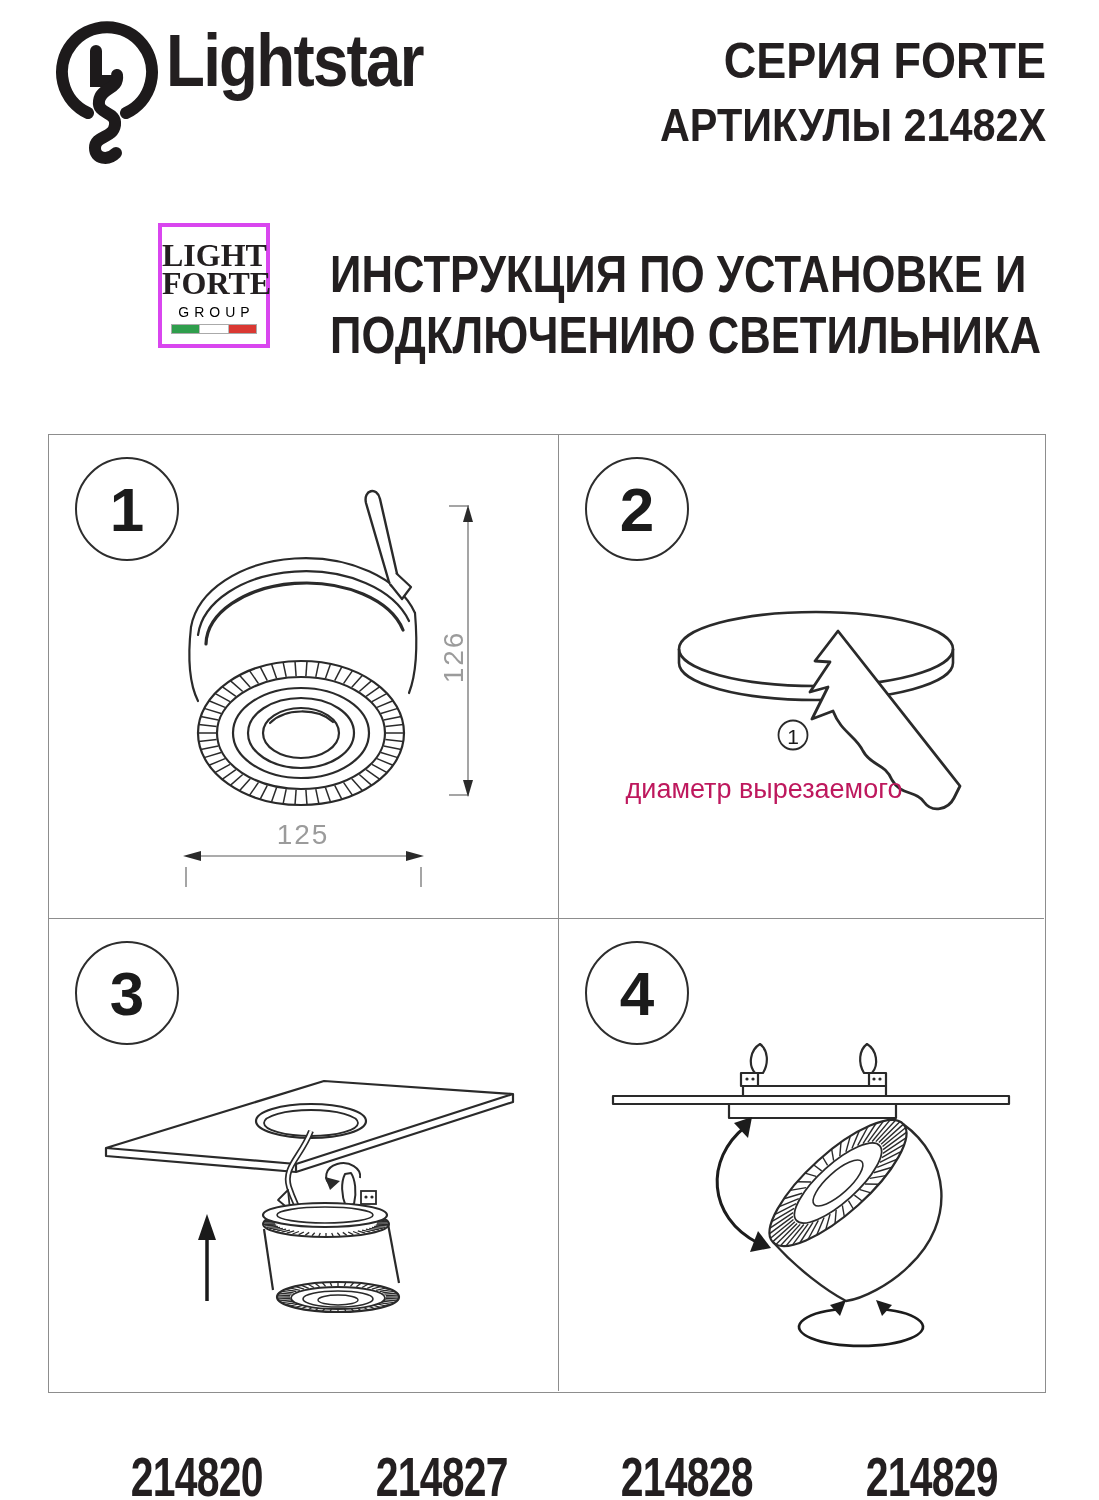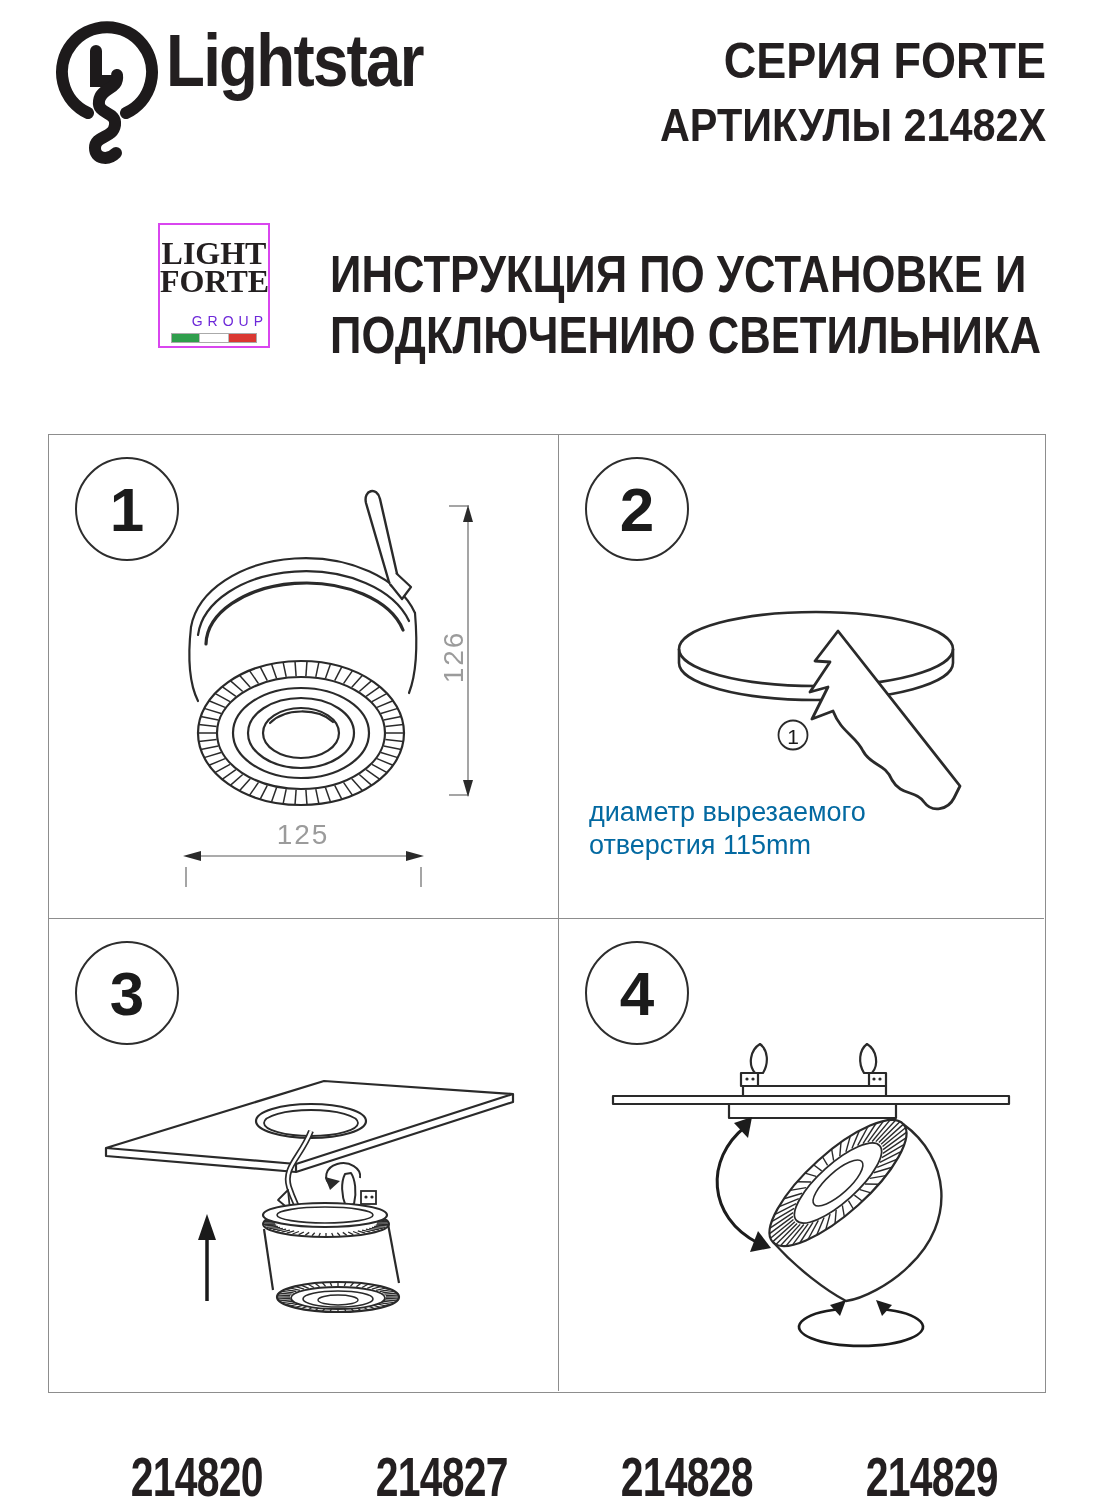--- a/index.html
+++ b/index.html
@@ -7,44 +7,44 @@
        font-family:"Liberation Sans",sans-serif;color:#231f20;overflow:hidden;}
   .abs{position:absolute;}
   
   .wordmark{left:166px;top:18px;font-size:74px;font-weight:bold;letter-spacing:-2px;white-space:nowrap;text-decoration:underline;}
   .cx{display:inline-block;transform-origin:left center;}
   .cxr{display:inline-block;transform-origin:right center;}
   .series-block{right:53px;top:36px;text-align:right;line-height:1;white-space:nowrap;}
   .series-line1{font-size:50px;font-weight:bold;}
   .series-line2{font-size:46px;font-weight:bold;margin-top:16px;}
   
-  .group-box{left:158px;top:223px;width:112px;height:125px;border:2px solid #d946ef;
+  .group-box{left:158px;top:223px;width:112px;height:125px;border:4px solid #d946ef;
              box-sizing:border-box;text-align:center;}
   .group-box .l1{font-family:"Liberation Serif",serif;font-weight:bold;font-size:32px;line-height:28px;margin-top:14px;}
   .group-box .l2{font-family:"Liberation Serif",serif;font-weight:bold;font-size:32px;line-height:28px;}
-  .group-box .l3{font-size:14px;letter-spacing:5px;margin-top:18px;margin-left:5px;color:#6d28d9;text-align:right;}
+  .group-box .l3{font-size:14px;letter-spacing:5px;margin-top:7px;margin-left:5px;color:#000000;}
   .flag{width:84px;height:8px;margin:4px auto 0 auto;display:flex;border:1px solid #aaa;box-sizing:content-box;}
   .flag span{flex:1;height:100%;}
   
   .main-title{left:330px;top:244px;font-size:52px;font-weight:bold;line-height:61px;white-space:nowrap;}
   
   .grid{left:48px;top:434px;width:998px;height:959px;border:1.5px solid #8d8d8d;box-sizing:border-box;}
   .cell{position:absolute;box-sizing:border-box;}
   .cell-1{left:0;top:0;width:510px;height:484px;border-right:1.5px solid #8d8d8d;border-bottom:1.5px solid #8d8d8d;}
   .cell-2{left:510px;top:0;width:485px;height:484px;border-bottom:1.5px solid #8d8d8d;}
   .cell-3{left:0;top:484px;width:510px;height:472px;border-right:1.5px solid #8d8d8d;}
   .cell-4{left:510px;top:484px;width:485px;height:472px;}
   .badge{position:absolute;left:26px;top:22px;width:100px;height:100px;border:2.5px solid #2d2d2d;
          border-radius:50%;display:flex;align-items:center;justify-content:center;
          font-size:62px;font-weight:bold;color:#1b1b1b;background:#fff;}
   .cell svg{position:absolute;left:0;top:0;}
   svg text{font-family:"Liberation Sans",sans-serif;}
   .dim-text{fill:#9b9b9b;font-size:28px;letter-spacing:2px;}
-  .caption{position:absolute;left:30px;top:338px;width:350px;text-align:left;
-           font-size:27px;line-height:33px;color:#0369a1;margin-top:23px;}
+  .caption{position:absolute;left:30px;top:338px;width:350px;text-align:center;
+           font-size:27px;line-height:33px;color:#be185d;}
   
   .articles{left:0;top:1444px;width:1099px;display:flex;justify-content:space-between;
             padding:0 100px 0 110px;box-sizing:border-box;}
   .article{width:154px;text-align:center;font-size:56px;font-weight:bold;white-space:nowrap;
            transform:scaleX(.73);transform-origin:center center;letter-spacing:-1px;}
 </style>
 </head>
 <body>
 
 <div>
@@ -189,21 +189,20 @@
           <path d="M120,228 A137,37 0 0 0 394,228"></path>
         </g>
         <path d="M279,196 L256,226 L271,227 L251,257 L269,252 L253,284 L274,276
                  C282,297 297,301 304,316 C312,331 326,328 333,345
                  C342,361 357,355 365,367 C373,378 389,375 395,363 L401,351 Z" fill="#ffffff" stroke="#2a2a2a" stroke-width="2.8" stroke-linejoin="round"></path>
         <circle cx="234" cy="300" r="14.5" fill="#fff" stroke="#2a2a2a" stroke-width="1.8"></circle>
         <text x="234" y="301" text-anchor="middle" dominant-baseline="central" font-size="21" fill="#1a1a1a">1</text>
       </svg>
       <div class="caption">
         <div>диаметр вырезаемого</div>
-        <div>отверстия 115mm</div>
       </div>
       <div class="badge">
           <span>2</span>
         </div>
     </div>
 
     <div class="cell cell-3">
       <svg width="508" height="470" viewBox="0 0 508 470">
         <g stroke="#2a2a2a" stroke-width="2.2" stroke-linejoin="round">
           <polygon points="57,229 275,162 464,175 247,245" fill="#ffffff"></polygon>

